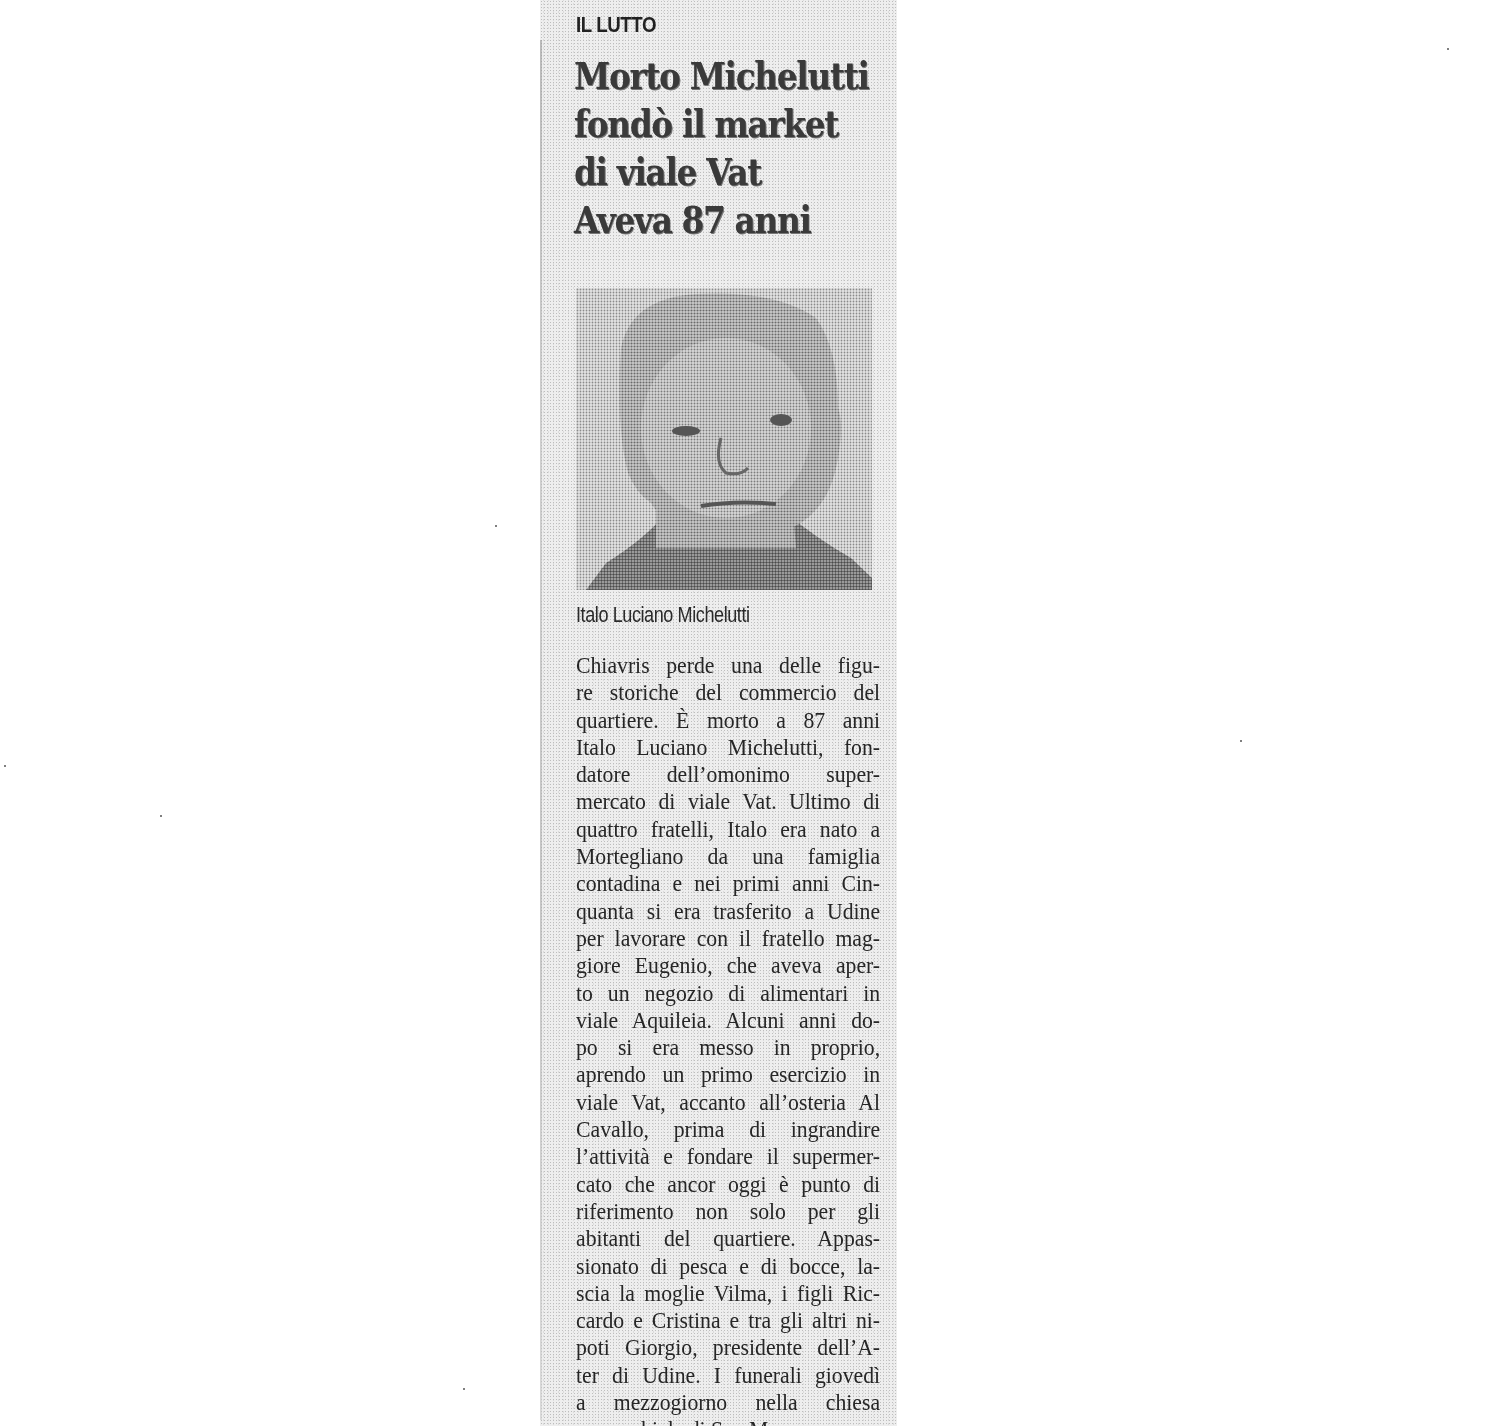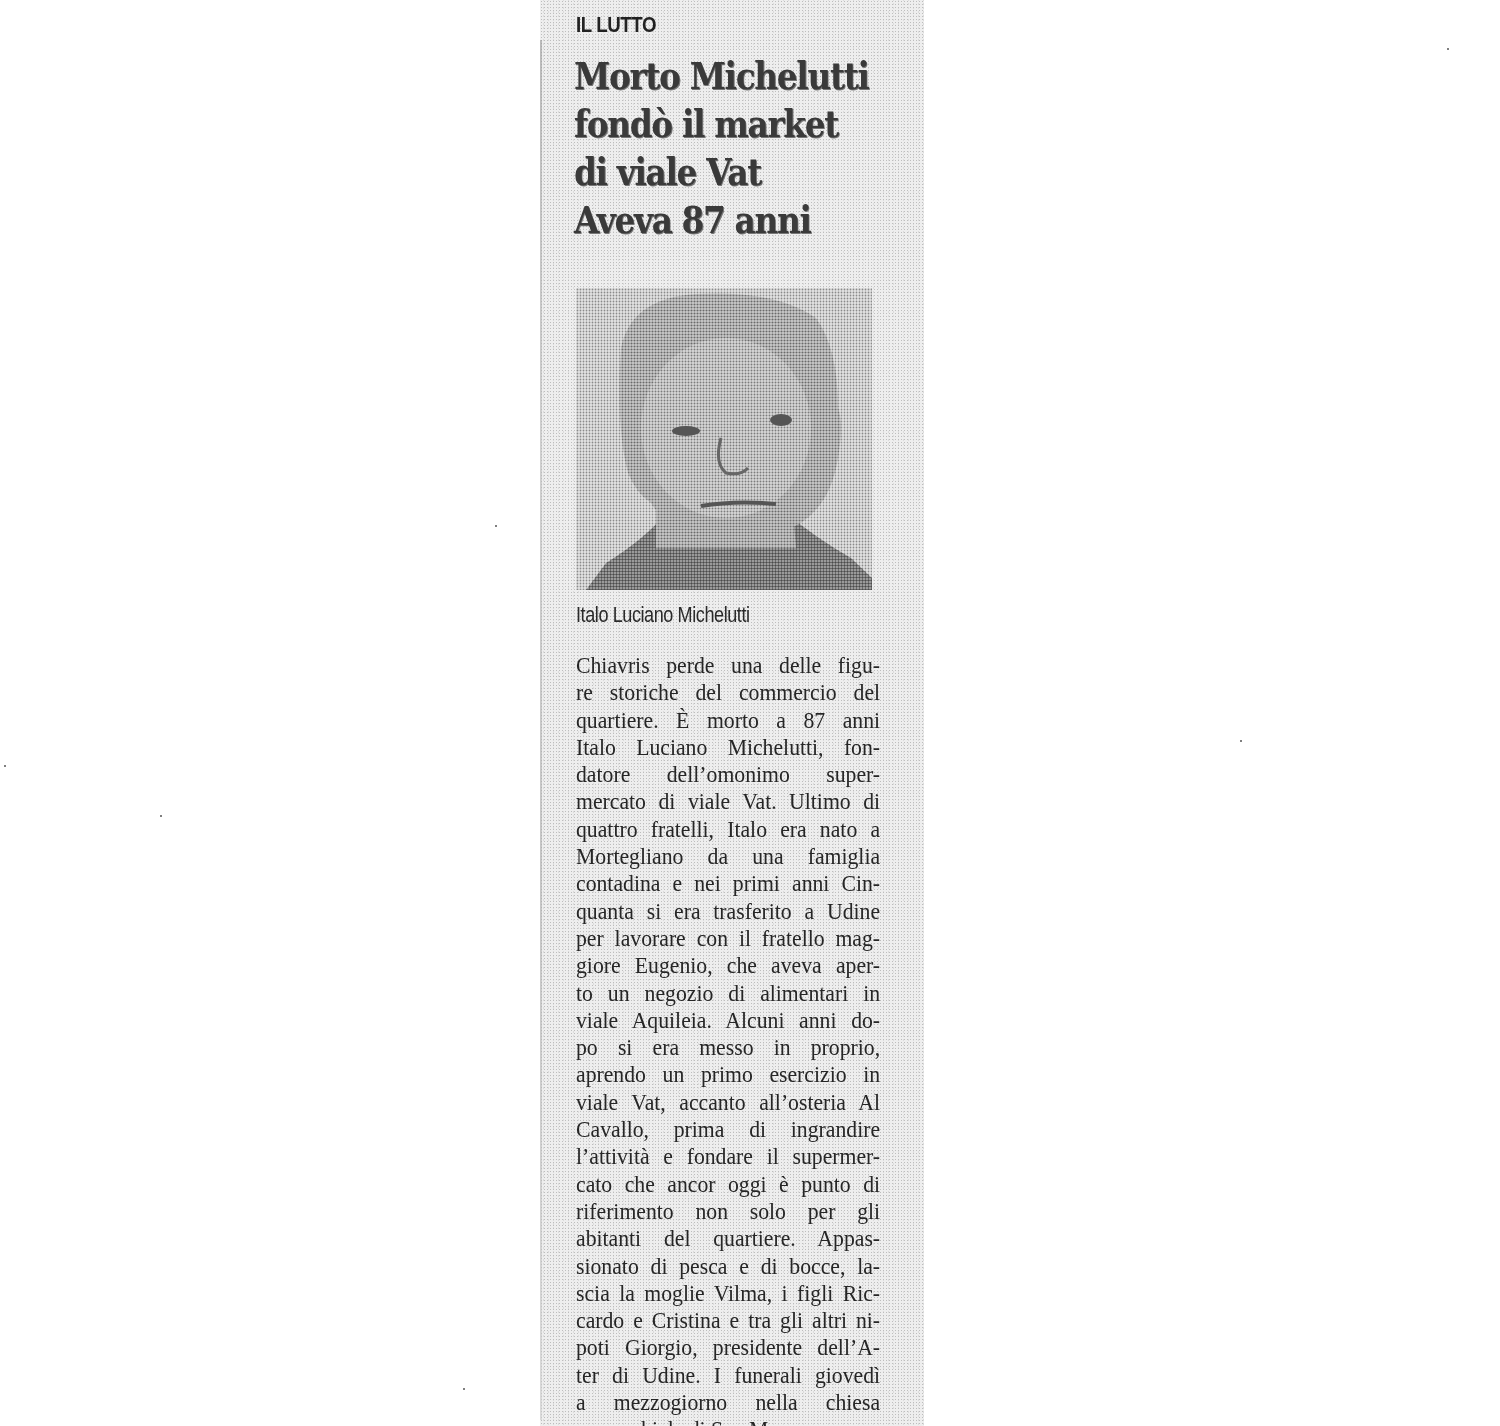--- a/index.html
+++ b/index.html
@@ -10,21 +10,21 @@
     body {
       width: 1500px;
       height: 1426px;
       position: relative;
       overflow: hidden;
     }
     .clipping {
       position: absolute;
       left: 540px;
       top: 0;
-      width: 384px;
+      width: 357px;
       height: 1426px;
       background-color: #eeeeee;
       background-image:
         radial-gradient(#bdbdbd 0.7px, transparent 0.8px),
         radial-gradient(#d4d4d4 0.6px, transparent 0.7px);
       background-size: 3px 3px, 5px 4px;
       background-position: 0 0, 1px 2px;
     }
     .left-rule {
       position: absolute;

